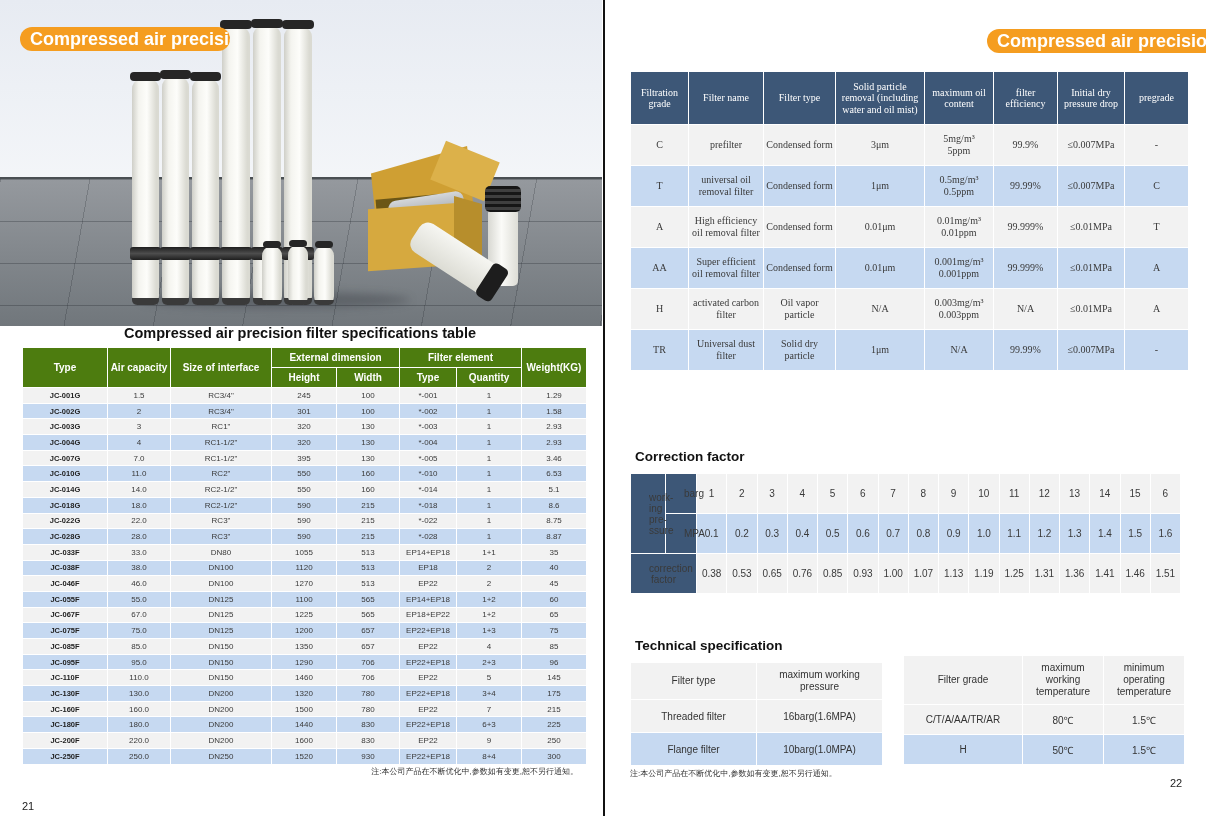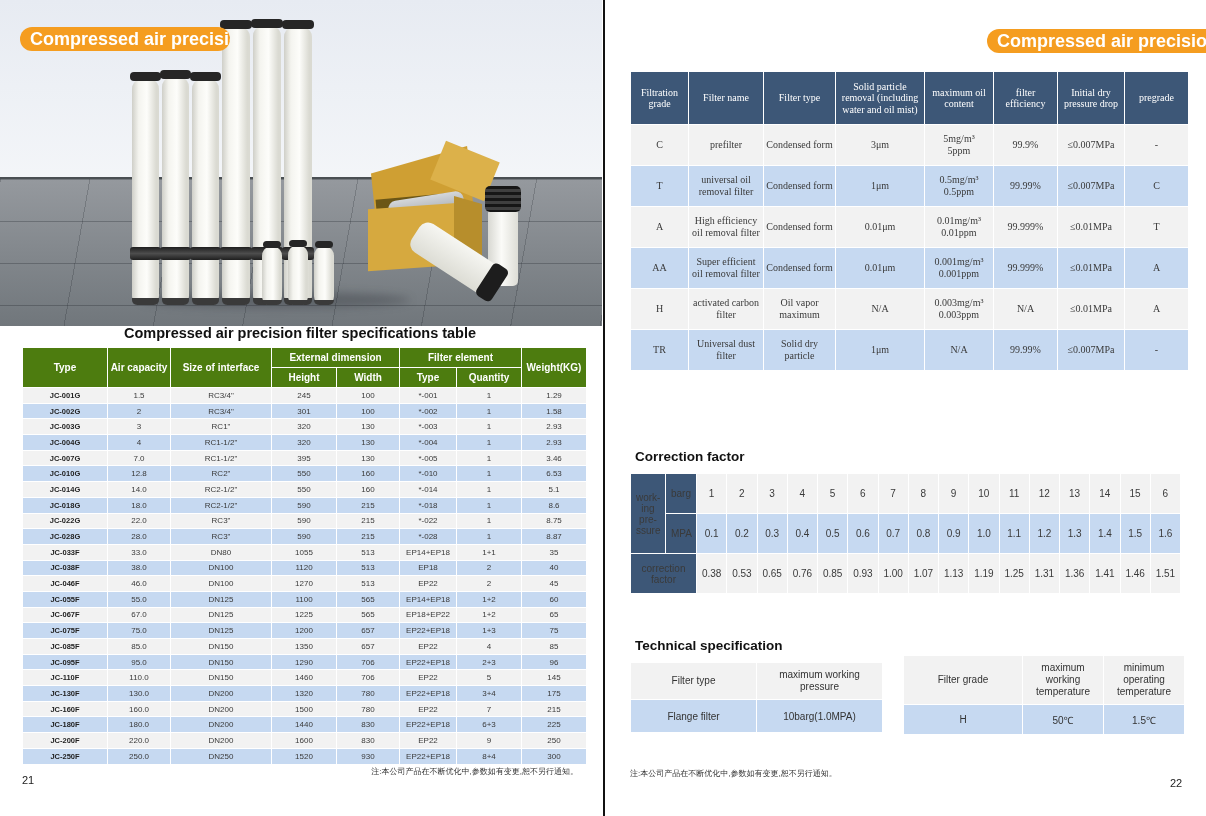--- a/index.html
+++ b/index.html
@@ -58,35 +58,35 @@
   .row-blue td{background:#c6d9f1;}
   .row-gray td.hd,.row-blue td.hd{background:#3d5777;}
 
   
   .table-title{left:22px;top:325px;width:556px;text-align:center;font-size:14.5px;font-weight:bold;color:#111;}
   .spec-table{left:22px;top:347px;width:557px;font-size:8px;}
   .spec-table th{background:#4d7c0f;color:#fff;font-size:10px;height:19px;}
   .spec-table td{height:14.7px;color:#3a3a3a;}
   .spec-table td.model{font-weight:bold;font-size:7.5px;color:#222;}
   .note-left{left:22px;top:766px;width:556px;text-align:right;font-size:8px;color:#333;}
-  .pageno-left{left:22px;top:774px;font-size:11px;color:#222;}
+  .pageno-left{left:22px;top:800px;font-size:11px;color:#222;}
 
   
   .grade-table{left:630px;top:71px;width:551px;font-size:10px;font-family:Liberation Serif, serif;}
   .grade-table th{height:50px;font-size:10px;line-height:1.15;padding:1px 2px;background:#3d5777;color:#fff;font-weight:normal;}
   .grade-table td{height:40px;color:#3a3a3a;white-space:pre-line;line-height:1.2;padding:0 2px;}
 
   .section-title{font-size:13.5px;font-weight:bold;color:#111;}
   .corr-title{left:635px;top:449px;}
   .tech-title{left:635px;top:638px;}
 
   
   .corr-table{left:630px;top:473px;width:551px;font-size:10px;}
   .corr-table td{height:39px;color:#3a3a3a;}
-  .corr-table td.hd{font-size:10px;line-height:1.1;white-space:pre-line;padding:0 5px;}
+  .corr-table td.hd{font-size:10px;line-height:1.1;white-space:pre-line;padding:0 18px;}
 
   
   .tech-left{left:630px;top:662px;width:251px;font-size:10px;}
   .tech-right{left:903px;top:655px;width:279px;font-size:10px;}
   .tech-left th,.tech-right th{background:#f2f2f2;color:#333;font-weight:normal;line-height:1.2;padding:2px;}
   .tech-left th{height:32px;}
   .tech-right th{height:44px;}
   .tech-left td{height:32px;}
   .tech-right td{height:29px;}
   .note-right{left:630px;top:768px;font-size:8px;color:#333;}
@@ -239,21 +239,21 @@
           <td>7.0</td>
           <td>RC1-1/2"</td>
           <td>395</td>
           <td>130</td>
           <td>*-005</td>
           <td>1</td>
           <td>3.46</td>
         </tr>
         <tr class="row-blue">
           <td class="model">JC-010G</td>
-          <td>12.8</td>
+          <td>11.0</td>
           <td>RC2"</td>
           <td>550</td>
           <td>160</td>
           <td>*-010</td>
           <td>1</td>
           <td>6.53</td>
         </tr>
         <tr class="row-gray">
           <td class="model">JC-014G</td>
           <td>14.0</td>
@@ -510,21 +510,21 @@
           <td>0.01μm</td>
           <td>0.001mg/m³
 0.001ppm</td>
           <td>99.999%</td>
           <td>≤0.01MPa</td>
           <td>A</td>
         </tr>
         <tr class="row-gray">
           <td>H</td>
           <td>activated carbon filter</td>
-          <td>Oil vapor maximum</td>
+          <td>Oil vapor particle</td>
           <td>N/A</td>
           <td>0.003mg/m³
 0.003ppm</td>
           <td>N/A</td>
           <td>≤0.01MPa</td>
           <td>A</td>
         </tr>
         <tr class="row-blue">
           <td>TR</td>
           <td>Universal dust filter</td>
@@ -617,20 +617,24 @@
         <col style="width:125px">
         <col style="width:125px">
       </colgroup>
     <thead>
         <tr>
           <th>Filter type</th>
           <th>maximum working pressure</th>
         </tr>
       </thead>
     <tbody>
+        <tr class="row-gray">
+          <td>Threaded filter</td>
+          <td>16barg(1.6MPA)</td>
+        </tr>
         <tr class="row-blue">
           <td>Flange filter</td>
           <td>10barg(1.0MPA)</td>
         </tr>
       </tbody>
   </table>
 
   <table class="abs tech-right">
     <colgroup>
         <col style="width:118px">
@@ -638,20 +642,25 @@
         <col style="width:80px">
       </colgroup>
     <thead>
         <tr>
           <th>Filter grade</th>
           <th>maximum working temperature</th>
           <th>minimum operating temperature</th>
         </tr>
       </thead>
     <tbody>
+        <tr class="row-gray">
+          <td>C/T/A/AA/TR/AR</td>
+          <td>80℃</td>
+          <td>1.5℃</td>
+        </tr>
         <tr class="row-blue">
           <td>H</td>
           <td>50℃</td>
           <td>1.5℃</td>
         </tr>
       </tbody>
   </table>
 
   <div class="abs note-right">注:本公司产品在不断优化中,参数如有变更,恕不另行通知。</div>
   <div class="abs pageno-right">22</div>

